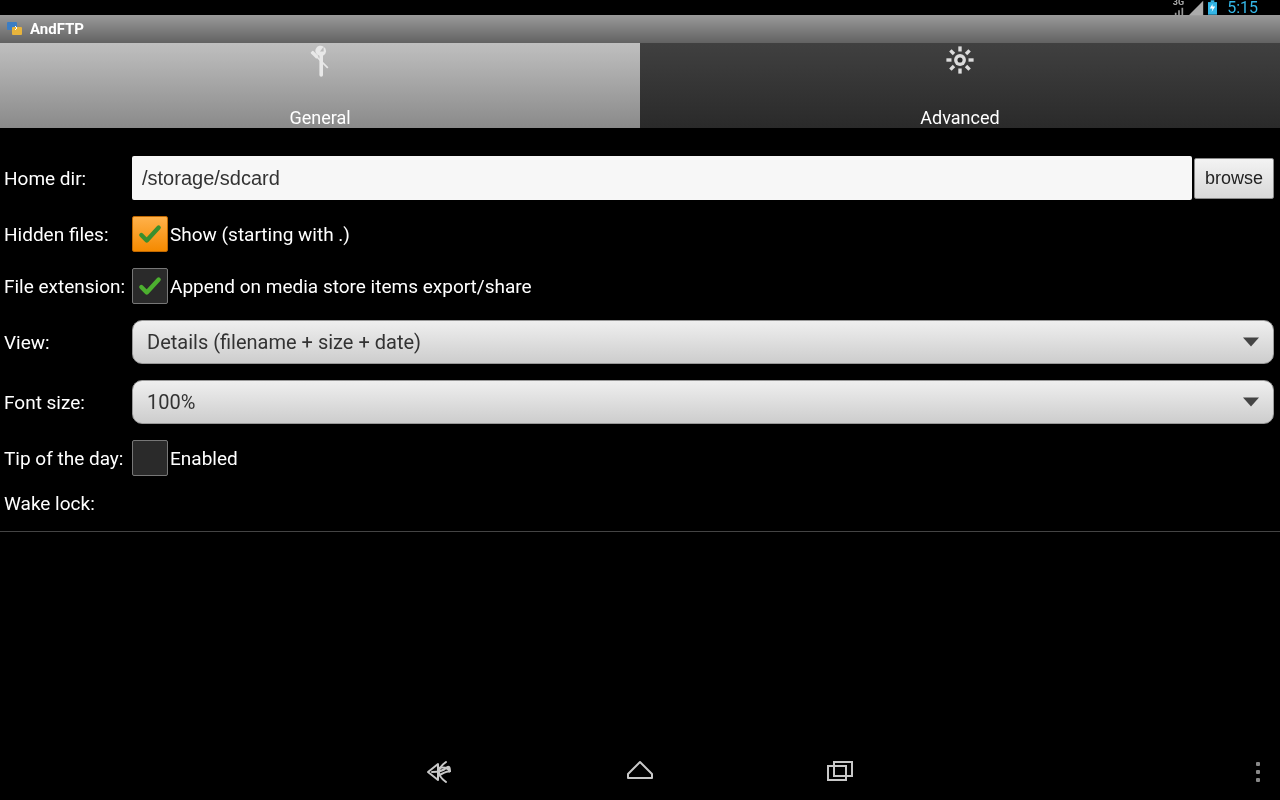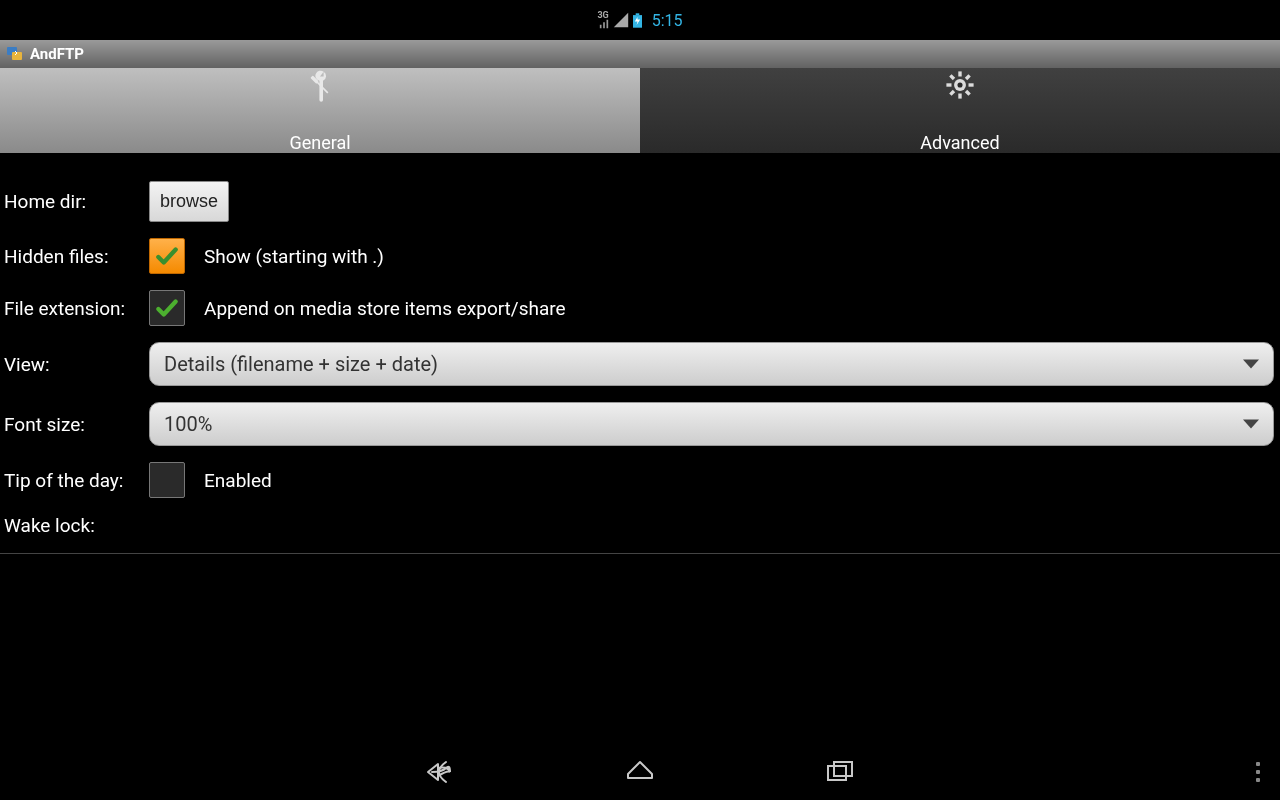--- a/index.html
+++ b/index.html
@@ -1,37 +1,37 @@
 <!DOCTYPE html>
 <html><head>
 <meta charset="utf-8">
 <style>
   * { box-sizing: border-box; margin: 0; padding: 0; }
   html, body { width: 1280px; height: 800px; overflow: hidden; background: #000; font-family: Roboto, "Helvetica Neue", Arial, sans-serif; color: #fff; }
   
   
-  .statusbar { height: 40px; background: #000; display: flex; justify-content: center; align-items: center; padding: 0 10px; gap: 4px; font-size: 14px; }
+  .statusbar { height: 15px; background: #000; display: flex; justify-content: flex-end; align-items: center; padding: 0 22px; gap: 4px; font-size: 14px; }
   .statusbar .clock { color: #33b5e5; font-size: 16px; margin-left: 6px; }
   .statusbar .sig-3g { color: #aaa; font-size: 9px; font-weight: bold; display:flex; flex-direction:column; align-items:flex-end; line-height:0.9; }
   .statusbar svg { display:block; }
   
   
   .titlebar { height: 28px; background: linear-gradient(#9a9a9a 0%, #626262 100%); display:flex; align-items:center; padding: 0 6px; gap:6px; font-size:15px; font-weight:bold; color:#fff; }
   .titlebar .app-icon { width:18px; height:18px; position:relative; }
   
   
   .tabs { display:flex; height:85px; }
   .tab { flex:1; display:flex; flex-direction:column; align-items:center; justify-content:space-between; gap:4px; font-size:18px; color:#fff; cursor:pointer; }
   .tab.active { background: linear-gradient(#bfbfbf 0%, #8a8a8a 100%); }
   .tab.inactive { background: linear-gradient(#404040 0%, #2a2a2a 100%); }
   .tab svg { width:34px; height:34px; }
   
   
   .content { padding: 0; }
-  .row { display:flex; align-items:center; padding: 8px 6px 8px 4px; gap:19px; color:#fff; font-size:19px; }
+  .row { display:flex; align-items:center; padding: 8px 6px 8px 4px; gap:2px; color:#fff; font-size:19px; }
   .label { width:126px; flex-shrink:0; }
   
   .text-input { flex:1; height:44px; background:#f7f7f7; border:none; border-radius:2px; padding:0 10px; font-size:20px; color:#333; outline:none; }
   
   .btn { background: linear-gradient(#f3f3f3, #d8d8d8); border:1px solid #888; border-radius:2px; color:#222; font-size:18px; padding:9px 10px; cursor:pointer; }
   
   .checkbox { width:36px; height:36px; border:1px solid #777; border-radius:2px; display:flex; align-items:center; justify-content:center; cursor:pointer; flex-shrink:0; background:#2a2a2a; }
   .checkbox.checked.orange { background: linear-gradient(#ffb14a, #f58a00); border-color:#c06800; }
   .checkbox.checked.plain { background:#2a2a2a; }
   .checkbox svg { width:26px; height:26px; }
@@ -117,20 +117,21 @@
       </g>
     </svg>
     <span>Advanced</span>
   </div>
 </div>
 
 <div class="content" style="margin-top:20px;">
 
   <div class="row">
     <div class="label">Home dir:</div>
+    <input class="text-input" value="/storage/sdcard" style="">
     <button class="btn">browse</button>
   </div>
 
   <div class="row">
     <div class="label">Hidden files:</div>
     <div class="checkbox checked orange">
       <svg viewBox="0 0 24 24">
           <path d="M4 13 L9 18 L20 6" stroke="#3a8f2e" stroke-width="4" fill="none" stroke-linecap="round" stroke-linejoin="round"></path>
         </svg>
     </div>

